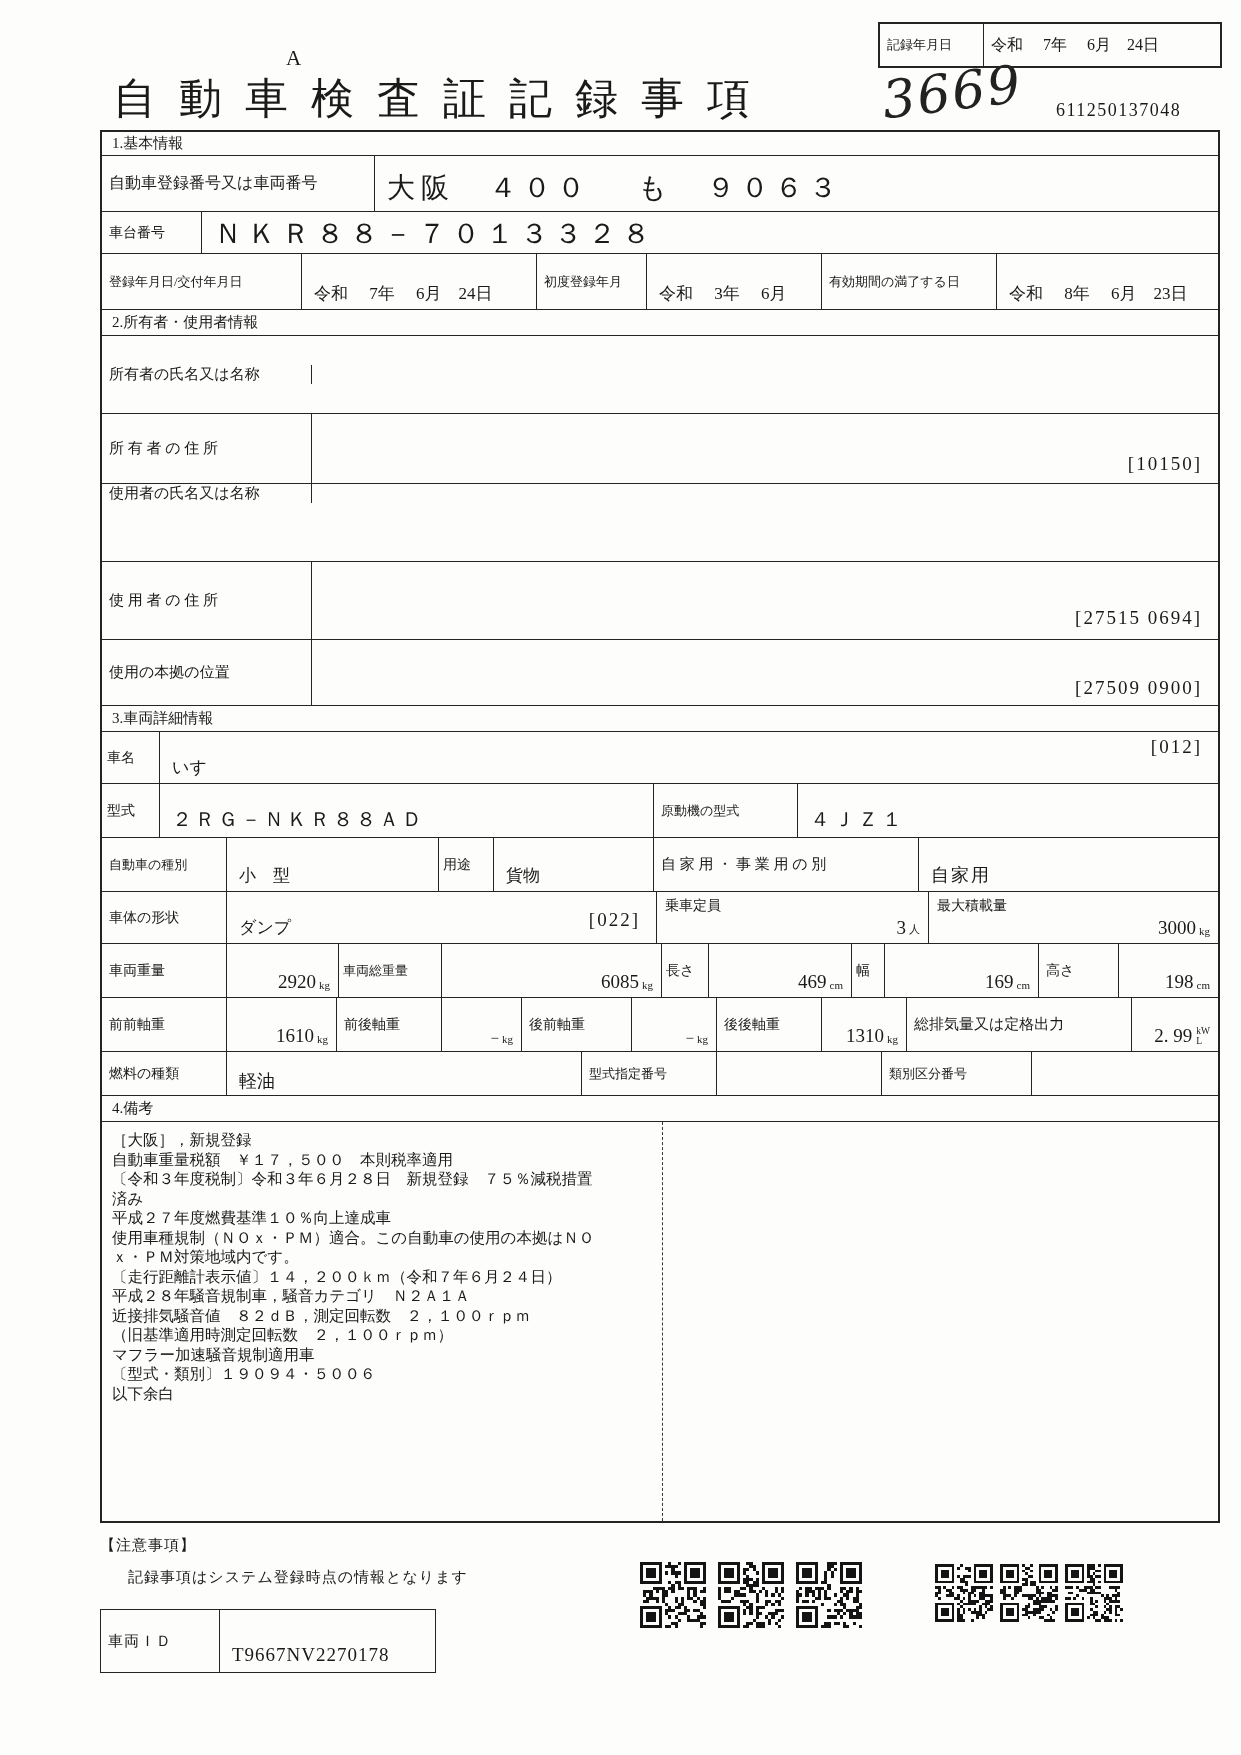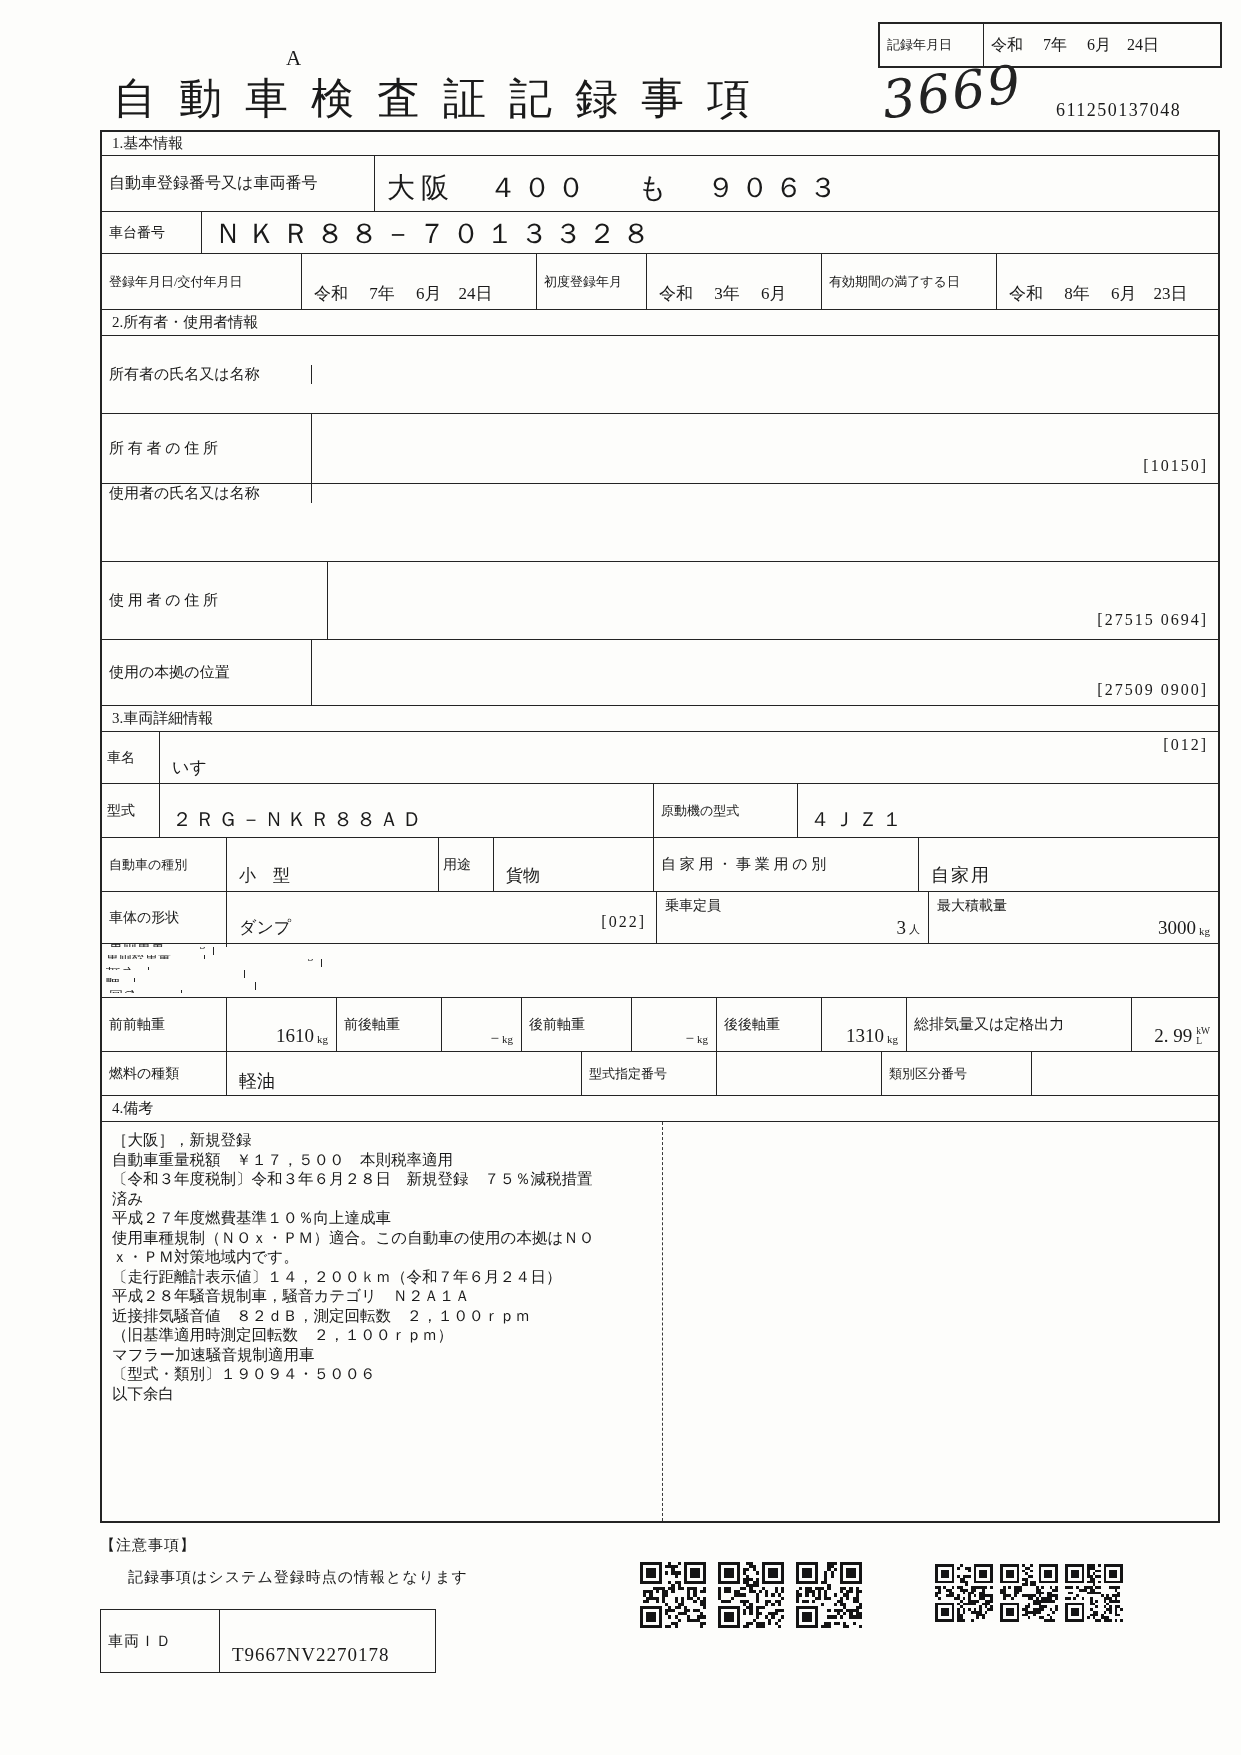--- a/index.html
+++ b/index.html
@@ -21,21 +21,21 @@
   .cell.last{border-right:none;}
   .vcell{align-items:flex-end;justify-content:flex-end;padding:0 8px 4px 0;}
   .vleft{align-items:flex-end;justify-content:flex-start;padding:0 0 4px 12px;}
   .lbl{font-size:14px;white-space:nowrap;}
   .lbl-sm{font-size:13px;white-space:nowrap;}
   .val{font-size:19px;white-space:nowrap;}
   .val-lg{font-size:28px;letter-spacing:6px;white-space:nowrap;}
   .unit{font-size:11px;margin-left:3px;padding-bottom:2px;white-space:nowrap;}
   .sec-head{position:absolute;left:0;right:0;border-bottom:1.5px solid #242424;
     box-sizing:border-box;display:flex;align-items:center;padding-left:10px;font-size:15px;}
-  .code{position:absolute;right:10px;font-size:16px;letter-spacing:2px;white-space:nowrap;}
+  .code{position:absolute;right:16px;font-size:19px;letter-spacing:2px;white-space:nowrap;}
   .cl{position:absolute;top:5px;left:8px;font-size:14px;white-space:nowrap;}
   .cv{position:absolute;bottom:4px;right:8px;font-size:19px;white-space:nowrap;display:flex;align-items:flex-end;}
   .du{display:inline-flex;flex-direction:column;align-items:flex-start;font-size:9.5px;
     line-height:10px;margin-left:4px;padding-bottom:1px;}
   .rline{font-size:15.5px;line-height:19.5px;white-space:pre;}
   .remarks{position:absolute;left:0;right:0;bottom:0;box-sizing:border-box;padding:8px 0 0 10px;}
   .dash-div{position:absolute;top:0;bottom:0;width:0;border-left:1.5px dashed #3a3a3a;}
   .notice{font-size:15px;letter-spacing:1px;}
   .idbox{position:absolute;border:1.5px solid #242424;box-sizing:border-box;display:flex;}
   .qr{position:absolute;}
@@ -126,21 +126,21 @@
     <div class="row" style="top:352px;height:78px;flex-direction:column;">
       <div class="cell" style="width:210px;">
           <span class="lbl" style="font-size:15px;">使用者の氏名又は名称</span>
         </div>
       <div class="cell last" style="flex:1;">
           <span class="val"></span>
         </div>
     </div>
 
     <div class="row" style="top:430px;height:78px;">
-      <div class="cell" style="width:226px;">
+      <div class="cell" style="width:210px;">
           <span class="lbl" style="font-size:15px;">使 用 者 の 住 所</span>
         </div>
       <div class="cell last" style="flex:1;">
           <span class="val"></span>
         <span class="code" style="bottom:10px;">[27515 0694]</span>
         </div>
     </div>
 
     <div class="row" style="top:508px;height:66px;">
       <div class="cell" style="width:210px;">
@@ -217,21 +217,21 @@
       </div>
       <div class="cell last" style="flex:1;">
         <span class="cl">最大積載量</span>
         <span class="cv">
             <span>3000</span>
             <span class="unit">kg</span>
           </span>
       </div>
     </div>
 
-    <div class="row" style="top:812px;height:54px;flex-direction:column;">
+    <div class="row" style="top:812px;height:54px;">
       <div class="cell" style="width:125px;">
           <span class="lbl">車両重量</span>
         </div>
       <div class="cell vcell" style="width:112px;">
           <span class="val">2920</span>
           <span class="unit">kg</span>
         </div>
       <div class="cell" style="width:103px;padding-left:4px;">
           <span class="lbl-sm">車両総重量</span>
         </div>

